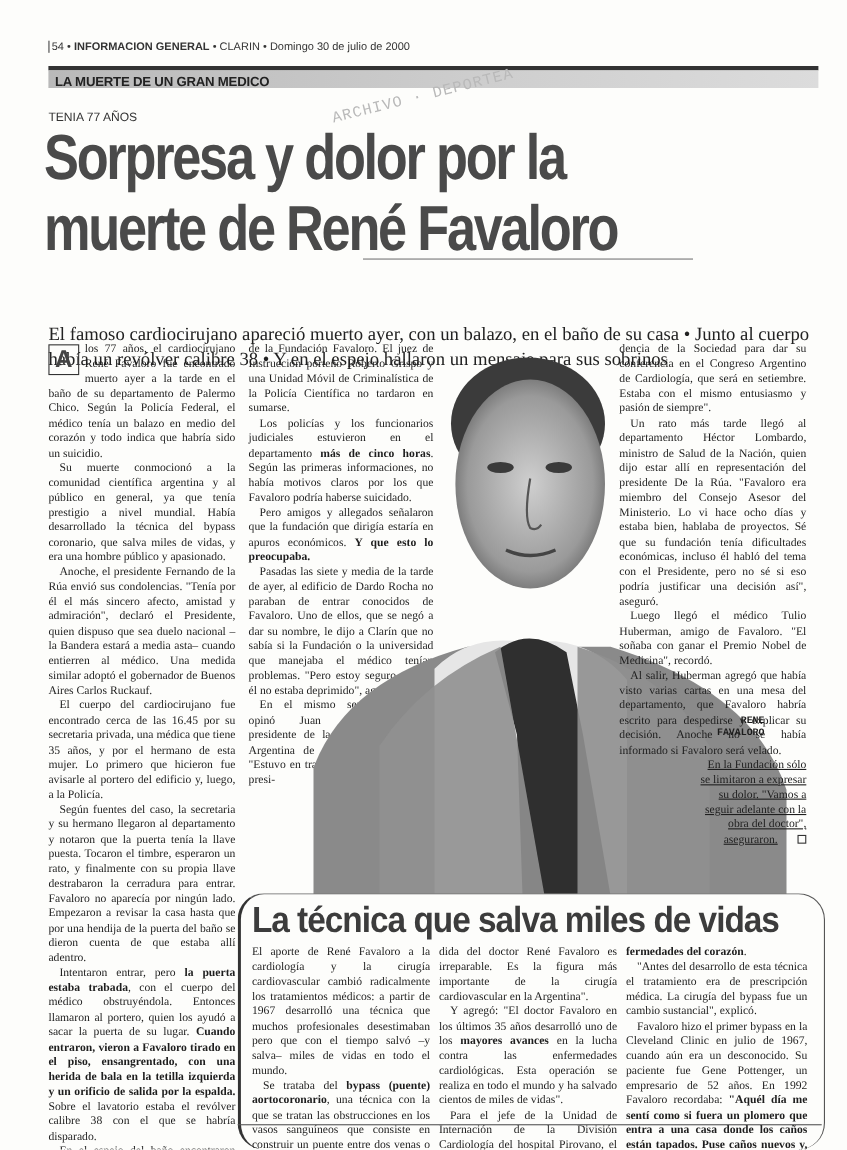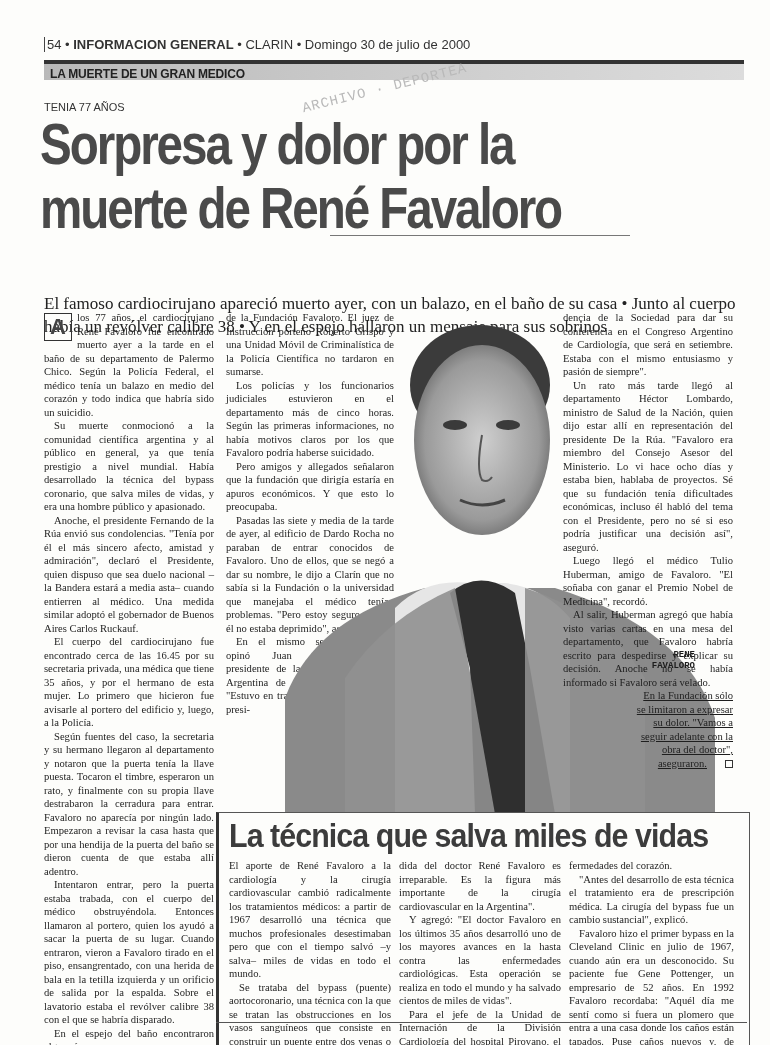--- a/index.html
+++ b/index.html
@@ -1,37 +1,37 @@
 <!DOCTYPE html>
 <html><head>
 <meta charset="utf-8">
 <style>
   html, body { margin:0; padding:0; }
   body { width:770px; height:1045px; background:#fdfdfb; position:relative; overflow:hidden; font-family:"Liberation Serif", serif; color:#1c1c1c; }
-  .folio { position:absolute; left:44px; top:37px; font-family:"Liberation Sans", sans-serif; font-size:13px; color:#333; border-left:1px solid #444; padding-left:2px; }
+  .folio { position:absolute; left:44px; top:37px; font-family:"Liberation Sans", sans-serif; font-size:10px; color:#333; border-left:1px solid #444; padding-left:2px; }
   .folio b { font-weight:bold; }
   .rule { position:absolute; left:44px; top:60px; width:700px; height:4px; background:#333; }
   .section { position:absolute; left:44px; top:64px; width:700px; height:16px; background:linear-gradient(90deg,#b9b9b9,#cfcfcf 60%,#dcdcdc); font-family:"Liberation Sans", sans-serif; font-weight:bold; font-size:12px; line-height:20px; padding-left:6px; box-sizing:border-box; color:#222; letter-spacing:-0.2px; }
   .stamp { position:absolute; left:300px; top:80px; font-family:"Liberation Mono", monospace; font-size:14px; color:#b9b9b9; transform:rotate(-14deg); letter-spacing:1px; }
   .kicker { position:absolute; left:44px; top:101px; font-family:"Liberation Sans", sans-serif; font-size:11px; color:#333; }
   .headline { position:absolute; left:40px; top:112px; width:700px; font-family:"Liberation Sans", sans-serif; font-weight:bold; font-size:58px; line-height:64px; color:#4a4a4a; letter-spacing:-2.5px; transform:scaleX(0.82); transform-origin:left top; width:860px; }
   .hl-underline { position:absolute; left:330px; top:235px; width:300px; height:1px; background:#777; }
   .deck { position:absolute; left:44px; top:254px; width:710px; font-size:17px; line-height:23px; color:#222;margin-top:38px; }
   .col { position:absolute; font-size:10.6px; line-height:13.5px; text-align:justify; color:#1e1e1e; }
   .col p { margin:0; text-indent:10px; }
   .col p.noind { text-indent:0; }
-  .col b { font-weight:normal; }
+  .col b { font-weight:bold; }
   .drop { float:left; width:26px; height:26px; border:1.5px solid #333; margin:2px 5px 0 0; font-family:"Liberation Sans", sans-serif; font-weight:bold; font-size:22px; line-height:26px; text-align:center; color:#444; }
   .c1 { left:44px; top:311px; width:170px; }
   .c2 { left:226px; top:311px; width:168px; }
   .c3 { left:563px; top:311px; width:170px; }
   .photo { position:absolute; left:225px; top:562px; width:525px; height:256px; overflow:hidden; }
   .photo-top { position:absolute; left:390px; top:312px; width:180px; height:260px; }
   .caption { position:absolute; left:631px; top:650px; font-family:Liberation Mono, monospace; font-weight:bold; font-size:9px; line-height:11px; text-align:right; width:64px; }
-  .sidebar { position:absolute; left:216px; top:812px; width:530px; height:232px; border-left:3px solid #333; border-top:1px solid #555; border-right:1px solid #555; background:#fdfdfb; }
+  .sidebar { position:absolute; left:216px; top:812px; width:530px; height:232px; border-left:3px solid #333; border-top:1px solid #555; border-right:1px solid #555; background:#fdfdfb;border-radius:24px; }
   .sb-title { position:absolute; left:10px; top:4px; font-family:"Liberation Sans", sans-serif; font-weight:bold; font-size:33px; color:#3c3c3c; letter-spacing:-1px; transform:scaleX(0.92); transform-origin:left top; white-space:nowrap; }
   .s1 { left:10px; top:46px; width:162px; }
   .s2 { left:180px; top:46px; width:162px; }
   .s3 { left:350px; top:46px; width:165px; }
   .sb-bottom { position:absolute; left:216px; top:1022px; width:531px; height:1px; background:#555; }
   .endmark { display:inline-block; width:6px; height:6px; border:1px solid #333; margin-left:18px; vertical-align:middle; }
   .right-align { text-align:right;text-decoration:underline; }
 </style>
 </head>
 <body>
@@ -111,21 +111,21 @@
 
 <div class="sidebar">
   <div class="sb-title">La técnica que salva miles de vidas</div>
   <div class="col s1">
     <p class="noind">El aporte de René Favaloro a la cardiología y la cirugía cardiovascular cambió radicalmente los tratamientos médicos: a partir de 1967 desarrolló una técnica que muchos profesionales desestimaban pero que con el tiempo salvó –y salva– miles de vidas en todo el mundo.</p>
     <p><span>Se trataba del </span><b>bypass (puente) aortocoronario</b><span>, una técnica con la que se tratan las obstrucciones en los vasos sanguíneos que consiste en construir un puente entre dos venas o arterias.</span></p>
 
   </div>
   <div class="col s2">
     <p class="noind">dida del doctor René Favaloro es irreparable. Es la figura más importante de la cirugía cardiovascular en la Argentina".</p>
-    <p><span>Y agregó: "El doctor Favaloro en los últimos 35 años desarrolló uno de los </span><b>mayores avances</b><span> en la hasta contra las enfermedades cardiológicas. Esta operación se realiza en todo el mundo y ha salvado cientos de miles de vidas".</span></p>
+    <p><span>Y agregó: "El doctor Favaloro en los últimos 35 años desarrolló uno de los </span><b>mayores avances</b><span> en la lucha contra las enfermedades cardiológicas. Esta operación se realiza en todo el mundo y ha salvado cientos de miles de vidas".</span></p>
     <p><span>Para el jefe de la Unidad de Internación de la División Cardiología del hospital Pirovano, el doctor Mario Ciruzzi, el desarrollo del bypass aorto-coronario realizado por Favaloro </span></p>
   </div>
   <div class="col s3">
     <p class="noind"><b>fermedades del corazón</b><span>.</span></p>
     <p>"Antes del desarrollo de esta técnica el tratamiento era de prescripción médica. La cirugía del bypass fue un cambio sustancial", explicó.</p>
     <p><span>Favaloro hizo el primer bypass en la Cleveland Clinic en julio de 1967, cuando aún era un desconocido. Su paciente fue Gene Pottenger, un empresario de 52 años. En 1992 Favaloro recordaba: </span><b>"Aquél día me sentí como si fuera un plomero que entra a una casa donde los caños están tapados. Puse caños nuevos y, de pronto, un torrente de linda sangre oxigenada fluyó al corazón".</b></p>
   </div>
 </div>
 <div class="sb-bottom"></div>
 

